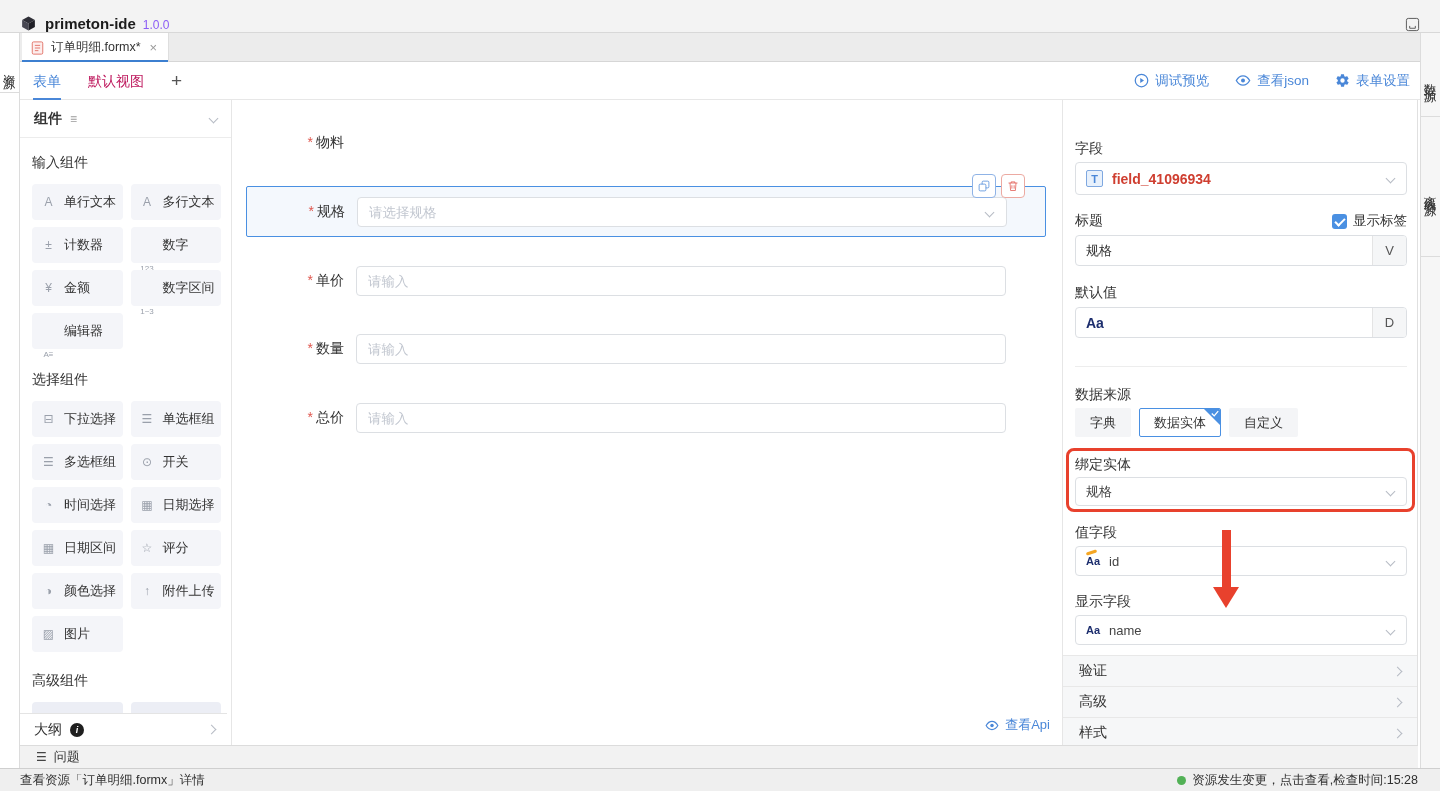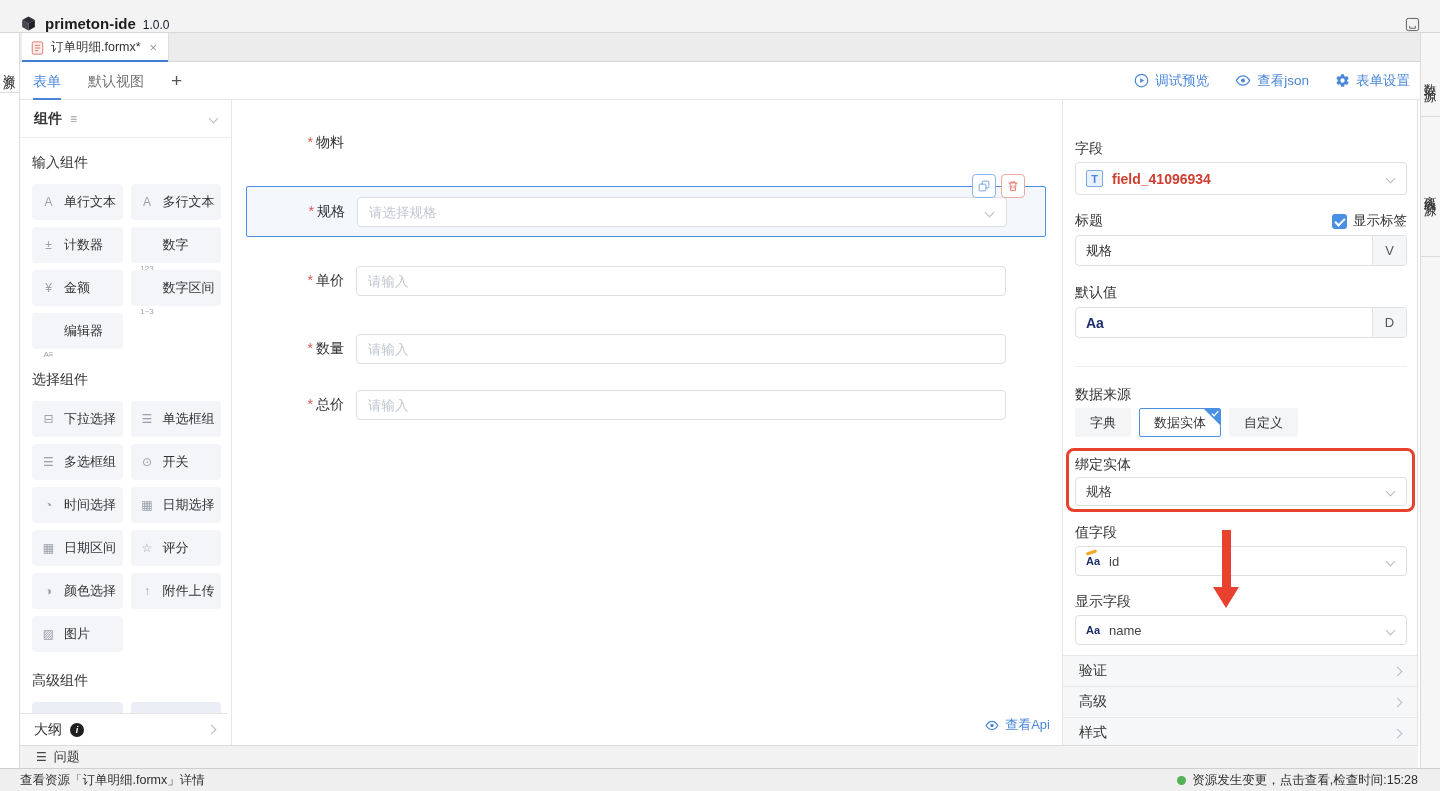--- a/index.html
+++ b/index.html
@@ -3,21 +3,21 @@
 <meta charset="utf-8">
 <style>
   * { margin:0; padding:0; box-sizing:border-box; }
   body { font-family:"Liberation Sans","DejaVu Sans",sans-serif; background:#ffffff; }
   .screen { position:relative; width:1440px; height:791px; background:#fff; overflow:hidden; color:#333; }
 
   
   .topbar { position:absolute; left:0; top:0; width:1440px; height:33px; background:#f3f3f3;
             border-bottom:1px solid #d8d8d8; display:flex; align-items:flex-end; padding:0 20px; }
   .app-title { font-size:15px; font-weight:700; color:#1c1c1c; margin-left:8px; }
-  .app-version { font-size:12px; color:#0f172a; margin-left:7px; }
+  .app-version { font-size:12px; color:#8b5cf6; margin-left:7px; }
   .top-right { margin-left:auto; background:none; border:none; cursor:pointer; display:flex; align-items:center; }
 
   
   .rail { position:absolute; top:33px; height:735px; background:#fff; }
   .rail-left { left:0; width:20px; border-right:1px solid #dcdcdc; }
   .rail-right { left:1420px; width:20px; background:#f6f6f6; border-left:1px solid #dcdcdc; }
   .rail-seg { width:100%; display:flex; justify-content:center; padding-top:8px; border-bottom:1px solid #dcdcdc;
               writing-mode:vertical-lr; letter-spacing:3px; font-size:12.5px; color:#333; cursor:pointer; }
   .rail-left .rail-seg { height:60px; }
   .seg-ds { height:84px; }
@@ -28,21 +28,21 @@
               border-bottom:1px solid #d6d6d6; }
   .editor-tab { position:absolute; left:2px; top:0; height:29px; width:147px; background:#fff;
                 display:flex; align-items:center; gap:7px; padding:0 9px; border-right:1px solid #dedede;
                 box-shadow:inset 0 -2px 0 #3c7fd0; cursor:pointer; }
   .editor-tab .t-title { font-size:12.5px; color:#333; white-space:nowrap; }
   .tab-close { font-size:13px; color:#999; margin-left:2px; cursor:pointer; }
 
   
   .viewbar { position:absolute; left:20px; top:62px; width:1400px; height:38px; background:#fff;
              border-bottom:1px solid #e7e7e7; display:flex; align-items:center; padding-left:13px; }
-  .vtab { height:38px; line-height:38px; font-size:14px; color:#737373; margin-right:27px; cursor:pointer;
+  .vtab { height:38px; line-height:38px; font-size:14px; color:#be185d; margin-right:27px; cursor:pointer;
           border-bottom:2px solid transparent; }
   .vtab.active { color:#4a87d8; border-bottom-color:#4a87d8; }
   .vtab.add { font-size:19px; color:#555; margin-right:0; }
   .actions { margin-left:auto; display:flex; gap:26px; padding-right:10px; }
   .act-btn { background:none; border:none; display:flex; align-items:center; gap:6px; color:#4a87d8;
              font-size:13.5px; cursor:pointer; font-family:inherit; }
 
   
   .comp-panel { position:absolute; left:20px; top:100px; width:212px; height:645px; background:#fff;
                 border-right:1px solid #e6e6e6; }
@@ -379,21 +379,21 @@
       </div>
     </div>
 
     <div class="cv-row" style="top:234px">
       <span class="cv-label"><i class="req">*</i><span>数量</span></span>
       <div class="cv-input">
         <input readonly="" placeholder="请输入" style="">
       </div>
     </div>
 
-    <div class="cv-row" style="top:290px">
+    <div class="cv-row" style="top:303px">
       <span class="cv-label"><i class="req">*</i><span>总价</span></span>
       <div class="cv-input">
         <input readonly="" placeholder="请输入" style="">
       </div>
     </div>
 
     <button class="view-api">
       <span>
         <svg width="14" height="11" viewBox="0 0 24 18">
             <path d="M12 2C6 2 2 9 2 9s4 7 10 7 10-7 10-7-4-7-10-7z" fill="none" stroke="currentColor" stroke-width="2"></path>

